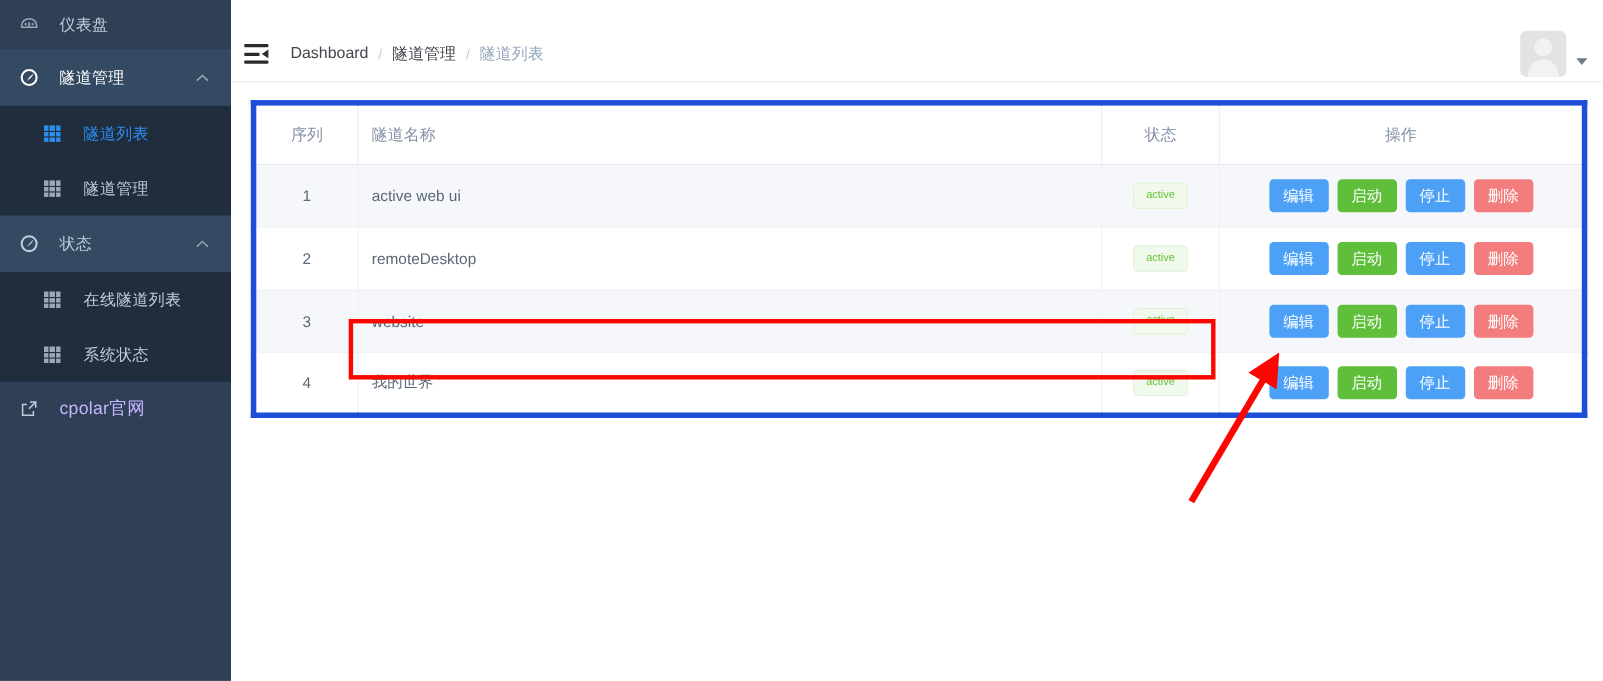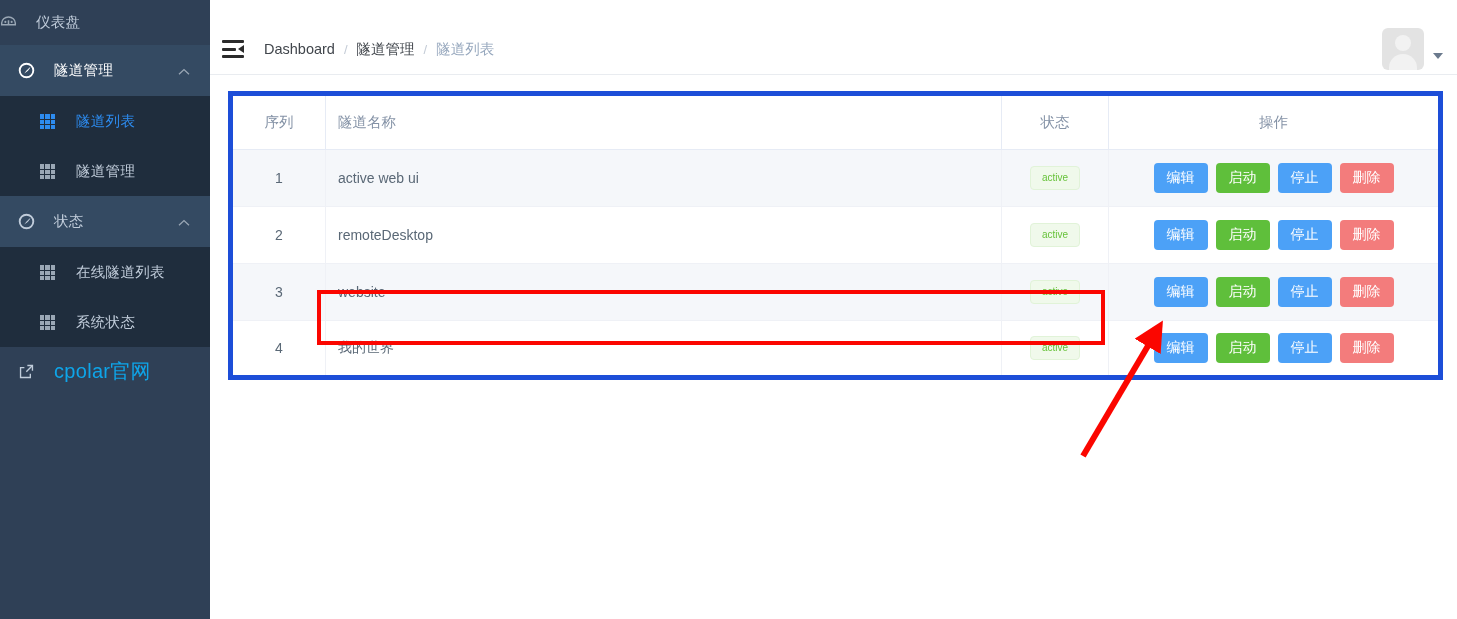--- a/index.html
+++ b/index.html
@@ -14,21 +14,21 @@
   
   #sidebar {
     width: 210px; height: 619px;
     background: #2f4056;
     flex: 0 0 210px;
     position: relative;
     overflow: hidden;
   }
   .nav-top {
     height: 45px; display: flex; align-items: center;
-    color: #c0ccda; font-size: 14.5px;
+    padding-left: 18px; color: #c0ccda; font-size: 14.5px;
   }
   .nav-group-header {
     height: 51px; display: flex; align-items: center;
     padding-left: 18px; padding-right: 14px;
     background: #344a62; color: #ffffff; font-size: 14.5px;
     position: relative;
   }
   .nav-group-header .chev {
     position: absolute; right: 20px; top: 50%;
     transform: translateY(-50%);
@@ -45,21 +45,21 @@
     justify-content: flex-start; margin-right: 14px; flex: 0 0 22px;
   }
   .ico-grid {
     width: 15px; height: 15px; display: grid;
     grid-template-columns: 1fr 1fr 1fr; grid-template-rows: 5px 1fr 1fr;
     gap: 1px;
   }
   .ico-grid .cell { background: #9aa7b5; }
   .nav-bottom-item {
     height: 48px; display: flex; align-items: center;
-    padding-left: 18px; color: #0ea5e9; font-size: 20px;
+    padding-left: 18px; color: #c4b5fd; font-size: 16px;
   }
   .sb-label { letter-spacing: .3px; }
 
   
   #main {
     flex: 1; height: 619px; position: relative;
     background: #ffffff; overflow: hidden;
   }
   #topbar {
     height: 51px; border-bottom: 1px solid #e9ecf0;
@@ -134,21 +134,21 @@
   td.state { text-align: center; }
   td.ops { text-align: center; }
   .badge {
     display: inline-block; padding: 6px 11px; border-radius: 4px;
     background: #f0f9eb; border: 1px solid #e1f3d8;
     color: #67c23a; font-size: 10px; line-height: 1;
   }
   .btn {
     display: inline-block; border: none; border-radius: 4px;
     color: #fff; font-size: 14px; padding: 6px 13px; margin: 0 4px;
-    cursor: pointer; font-family: Liberation Mono, monospace; line-height: 1.35;
+    cursor: pointer; font-family: Liberation Sans, sans-serif; line-height: 1.35;
   }
   .btn.blue  { background: #4ca1f7; }
   .btn.green { background: #5fbf3b; }
   .btn.red   { background: #f37c7c; }
 
   
   .annot-rect {
     position: absolute; border: 4px solid #fb0600;
     pointer-events: none; background: transparent;
   }

